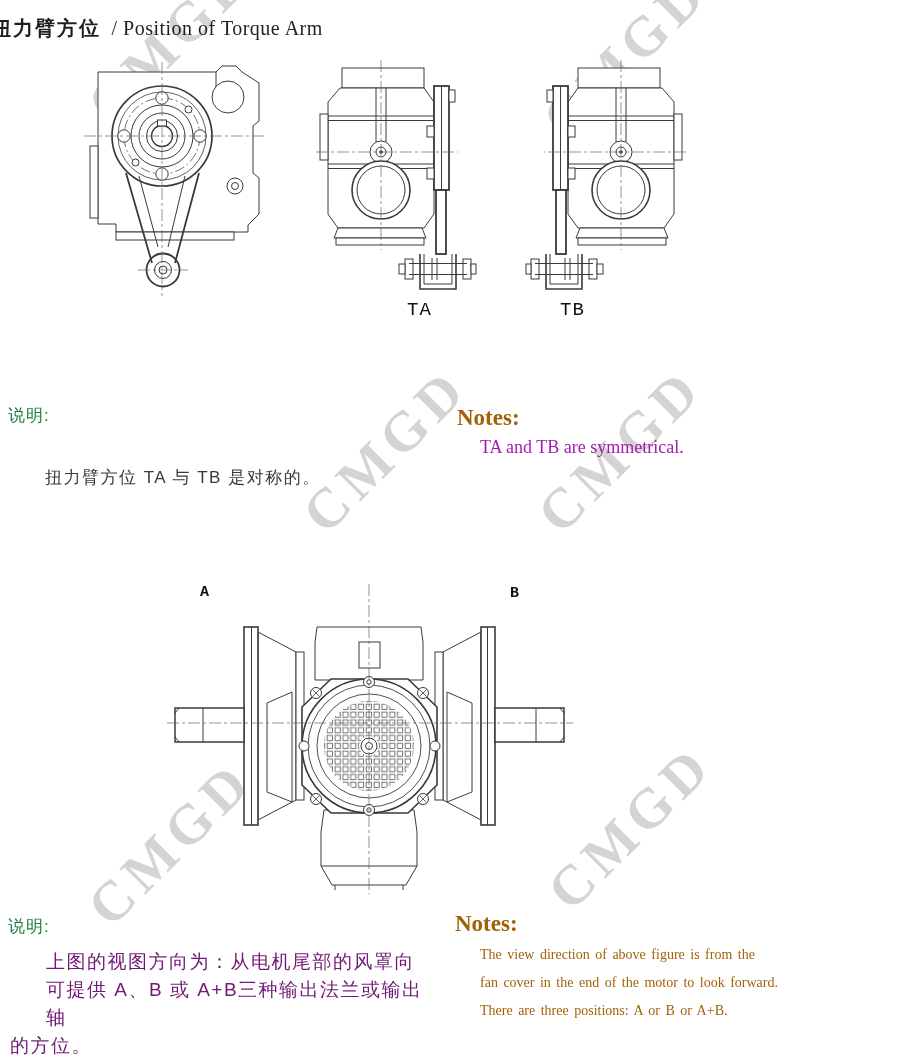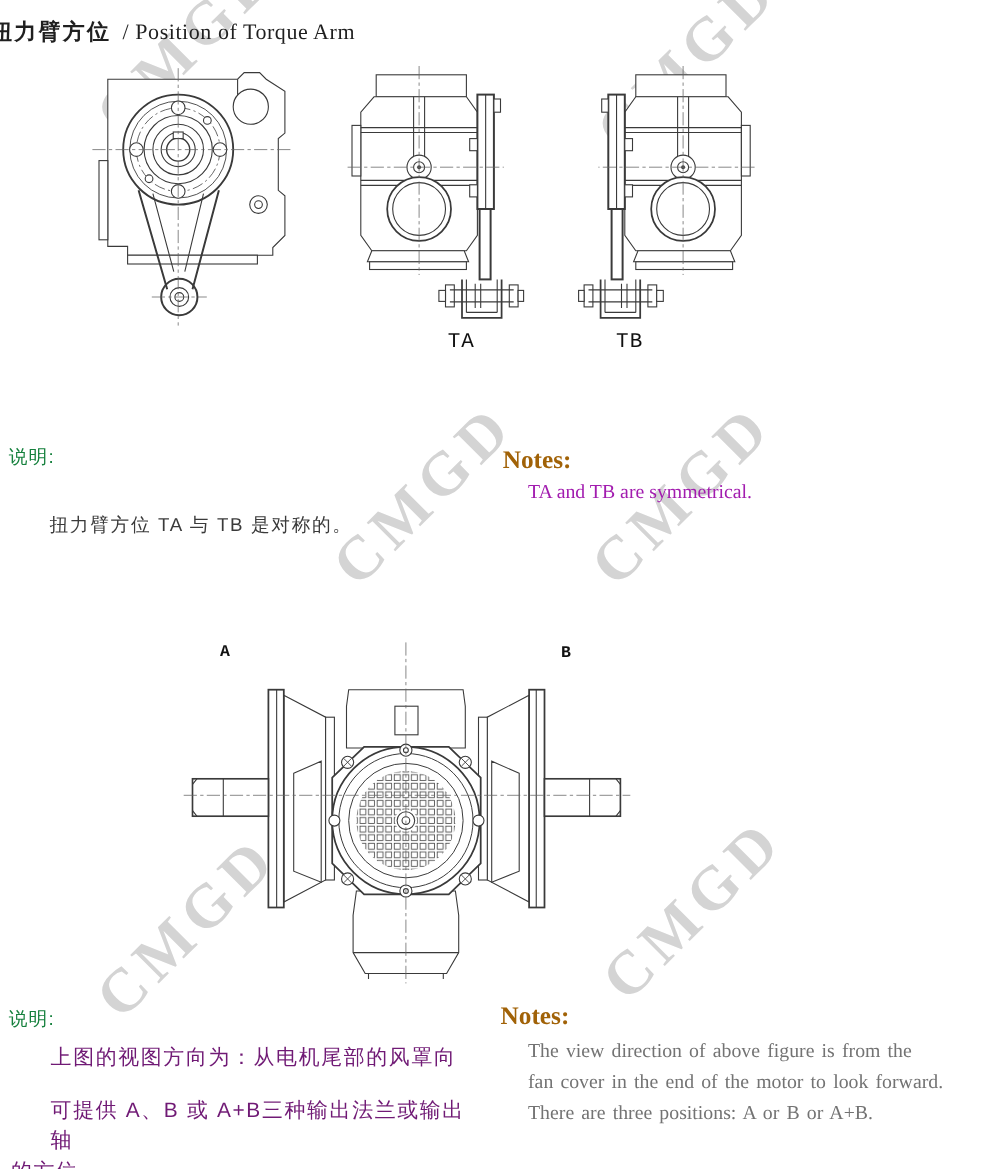--- a/index.html
+++ b/index.html
@@ -12,24 +12,24 @@
   svg.d{position:absolute;z-index:1;}
   .abs{position:absolute;z-index:2;}
   .sec-title{white-space:nowrap;}
   .sec-title .zh{font-weight:700;font-size:20px;letter-spacing:2px;color:#1f1f1f;}
   .sec-title .en{font-family:"Liberation Serif",serif;font-size:20px;margin-left:6px;
                  letter-spacing:.5px;color:#1f1f1f;}
   .zh-head{font-size:17px;font-weight:400;letter-spacing:1px;color:#15803d;}
   .zh-body{font-size:17px;letter-spacing:1.5px;color:#3a3a3a;margin-top:28px;}
   .zh-lines{font-size:19px;letter-spacing:1.5px;color:#701a75;line-height:28px;width:420px;}
   .zh-lines .ind{padding-left:36px;}
-  .zh-lines .gap{margin-top:20px;}
+  .zh-lines .gap{margin-top:0;}
   .en-head{font-family:Liberation Serif, serif;font-weight:700;font-size:23px;color:#a16207;}
   .en-body{font-family:"Liberation Serif",serif;font-size:18px;color:#a21caf;}
-  .en-lines{font-family:"Liberation Serif",serif;font-size:18px;color:#737373;
+  .en-lines{font-family:"Liberation Serif",serif;font-size:14px;color:#a16207;
             line-height:28px;word-spacing:2px;}
   .lbl{font-family:Liberation Mono, monospace;color:#111;}
   .lbl-ab{font-weight:700;font-size:15px;}
   .lbl-t{font-size:19px;letter-spacing:1px;}
   .cl{stroke:#666;stroke-width:.7;stroke-dasharray:12 3 3 3;fill:none;}
 </style>
 </head>
 <body>
 
 <div class="page">

